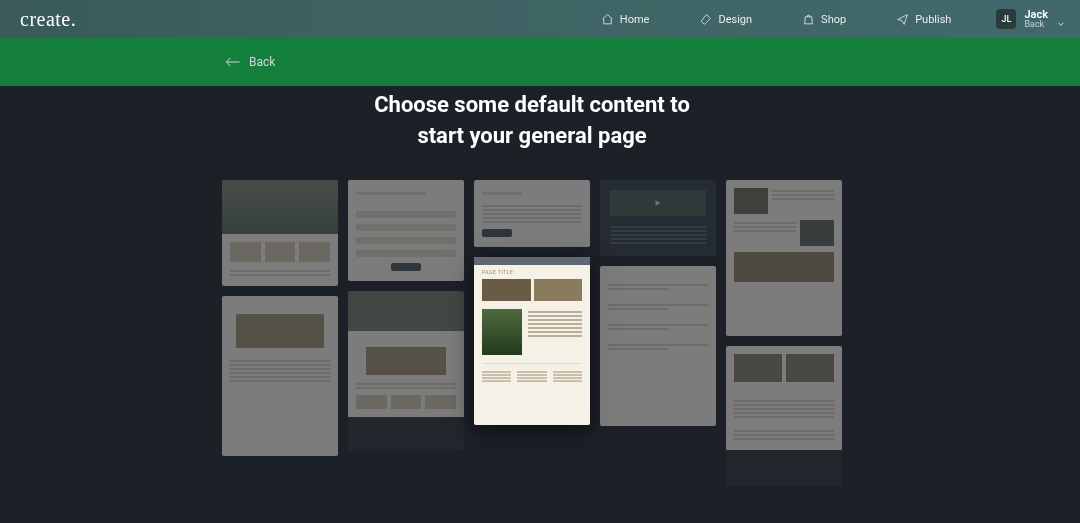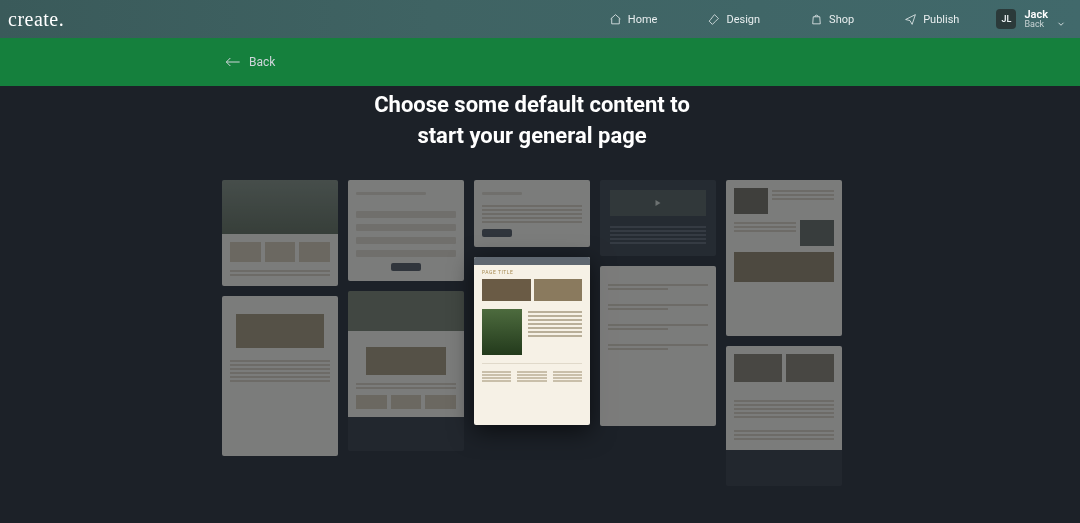--- a/index.html
+++ b/index.html
@@ -10,21 +10,21 @@
     height: 523px;
     overflow: hidden;
     color: #fff;
   }
   
   .topbar {
     height: 38px;
     background: linear-gradient(90deg, #3a5a5a 0%, #3f6363 40%, #41696b 100%);
     display: flex;
     align-items: center;
-    padding: 0 14px 0 8px;
+    padding: 0 14px 0 20px;
   }
   .logo {
     font-family: Georgia, 'Times New Roman', serif;
     font-size: 20px;
     letter-spacing: .5px;
     color: #fff;
   }
   .nav {
     margin-left: auto;
     display: flex;
@@ -48,21 +48,21 @@
   .nav-item.active::after{
     content:"";
     position:absolute;
     left:0;right:0;bottom:0;
     height:2px;
     background:#9da8ff;
   }
   .nav-icon { width:13px; height:13px; display:inline-flex; align-items:center; justify-content:center; }
   .nav-icon svg { width:13px; height:13px; stroke:#e8eeef; fill:none; stroke-width:1.5; }
   .user {
-    display:flex; align-items:center; gap:8px; cursor:pointer;
+    display:flex; align-items:center; gap:8px; margin-left:8px; cursor:pointer;
   }
   .avatar {
     width:20px; height:20px; border-radius:4px; background:#2b3a3a;
     display:flex; align-items:center; justify-content:center;
     font-size:9px; font-weight:600; color:#e8eeef;
   }
   .user-names { line-height:1; }
   .user-name { font-size:11px; font-weight:600; }
   .user-sub  { font-size:9px; color:#c9d4d5; }
   .chev { width:10px; height:10px; }

